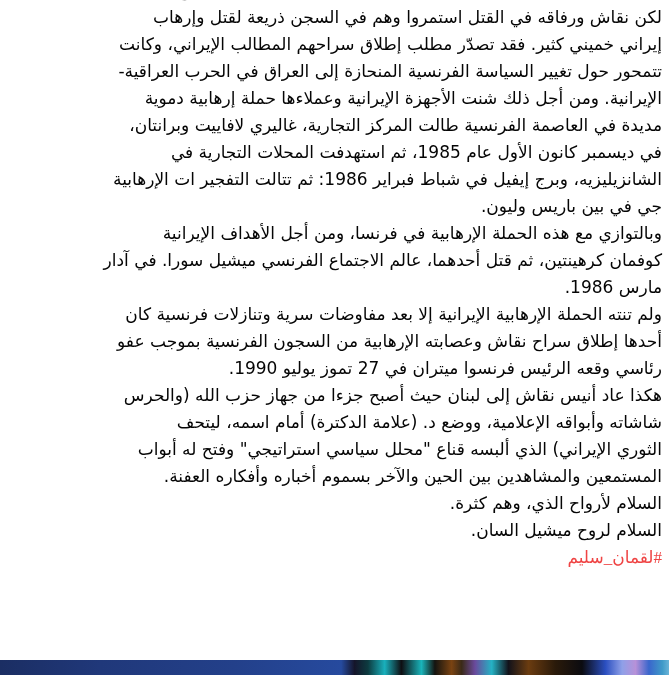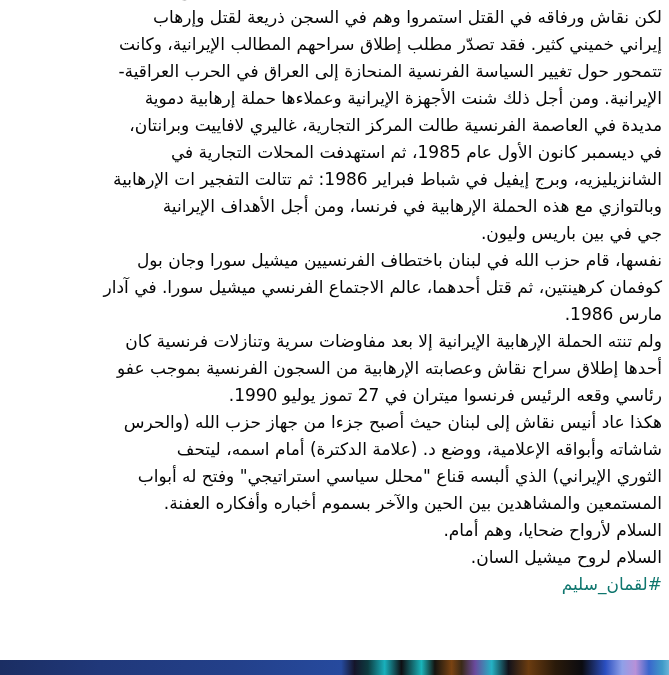--- a/index.html
+++ b/index.html
@@ -37,22 +37,23 @@
   }
   
   .clip {
     height: 4px;
     overflow: hidden;
   }
   .clip .line {
     margin-top: -23px;
   }
   .hashtag {
-    color: #0f766e;
+    color: #ef4444;
     cursor: pointer;
+    font-family: Liberation Serif, serif;
   }
   
   .photo-strip {
     position: absolute;
     top: 660px;
     left: 0;
     width: 669px;
     height: 15px;
     cursor: pointer;
     background: linear-gradient(to right,
@@ -66,36 +67,35 @@
 </style>
 </head>
 <body>
 
 <div class="page">
   <div class="text-wrap" dir="rtl">
     <div class="clip">
       <div class="line">وحكم على نقاش بالإعدام ثم خفف الحكم لاحقا إلى السجن المؤبد مع رفاقه،</div>
     </div>
     <div class="line">لكن نقاش ورفاقه في القتل استمروا وهم في السجن ذريعة لقتل وإرهاب</div>
-    <div class="line">إيراني خميني كثير. فقد تصدّر مطلب إطلاق سراحهم المطالب الإيرانية، وكانت</div>
+    <div class="line">إيراني خميني كثير. فقد تصدّر مطلب إطلاق سراحهم المطالب الإيراني، وكانت</div>
     <div class="line">تتمحور حول تغيير السياسة الفرنسية المنحازة إلى العراق في الحرب العراقية-</div>
     <div class="line">الإيرانية. ومن أجل ذلك شنت الأجهزة الإيرانية وعملاءها حملة إرهابية دموية</div>
     <div class="line">مديدة في العاصمة الفرنسية طالت المركز التجارية، غاليري لافاييت وبرانتان،</div>
     <div class="line">في ديسمبر كانون الأول عام 1985، ثم استهدفت المحلات التجارية في</div>
     <div class="line">الشانزيليزيه، وبرج إيفيل في شباط فبراير 1986: ثم تتالت التفجير ات الإرهابية</div>
+    <div class="line">جي في بين باريس وليون.</div>
     <div class="line">وبالتوازي مع هذه الحملة الإرهابية في فرنسا، ومن أجل الأهداف الإيرانية</div>
-    <div class="line">جي في بين باريس وليون.</div>
-    <div class="line">نفسها، قام حزب الله في لبنان باختطاف الفرنسيين ميشيل سورا وجان بول</div>
     <div class="line">كوفمان كرهينتين، ثم قتل أحدهما، عالم الاجتماع الفرنسي ميشيل سورا. في آدار</div>
     <div class="line">مارس 1986.</div>
     <div class="line">ولم تنته الحملة الإرهابية الإيرانية إلا بعد مفاوضات سرية وتنازلات فرنسية كان</div>
     <div class="line">أحدها إطلاق سراح نقاش وعصابته الإرهابية من السجون الفرنسية بموجب عفو</div>
     <div class="line">رئاسي وقعه الرئيس فرنسوا ميتران في 27 تموز يوليو 1990.</div>
     <div class="line">هكذا عاد أنيس نقاش إلى لبنان حيث أصبح جزءا من جهاز حزب الله (والحرس</div>
     <div class="line">شاشاته وأبواقه الإعلامية، ووضع د. (علامة الدكترة) أمام اسمه، ليتحف</div>
     <div class="line">الثوري الإيراني) الذي ألبسه قناع "محلل سياسي استراتيجي" وفتح له أبواب</div>
     <div class="line">المستمعين والمشاهدين بين الحين والآخر بسموم أخباره وأفكاره العفنة.</div>
-    <div class="line">السلام لأرواح ضحايا، وهم أمام.</div>
+    <div class="line">السلام لأرواح الذي، وهم كثرة.</div>
     <div class="line">السلام لروح ميشيل السان.</div>
     <div class="line hashtag">#لقمان_سليم</div>
   </div>
   <div class="photo-strip"></div>
 </div>
 
 </body></html>

